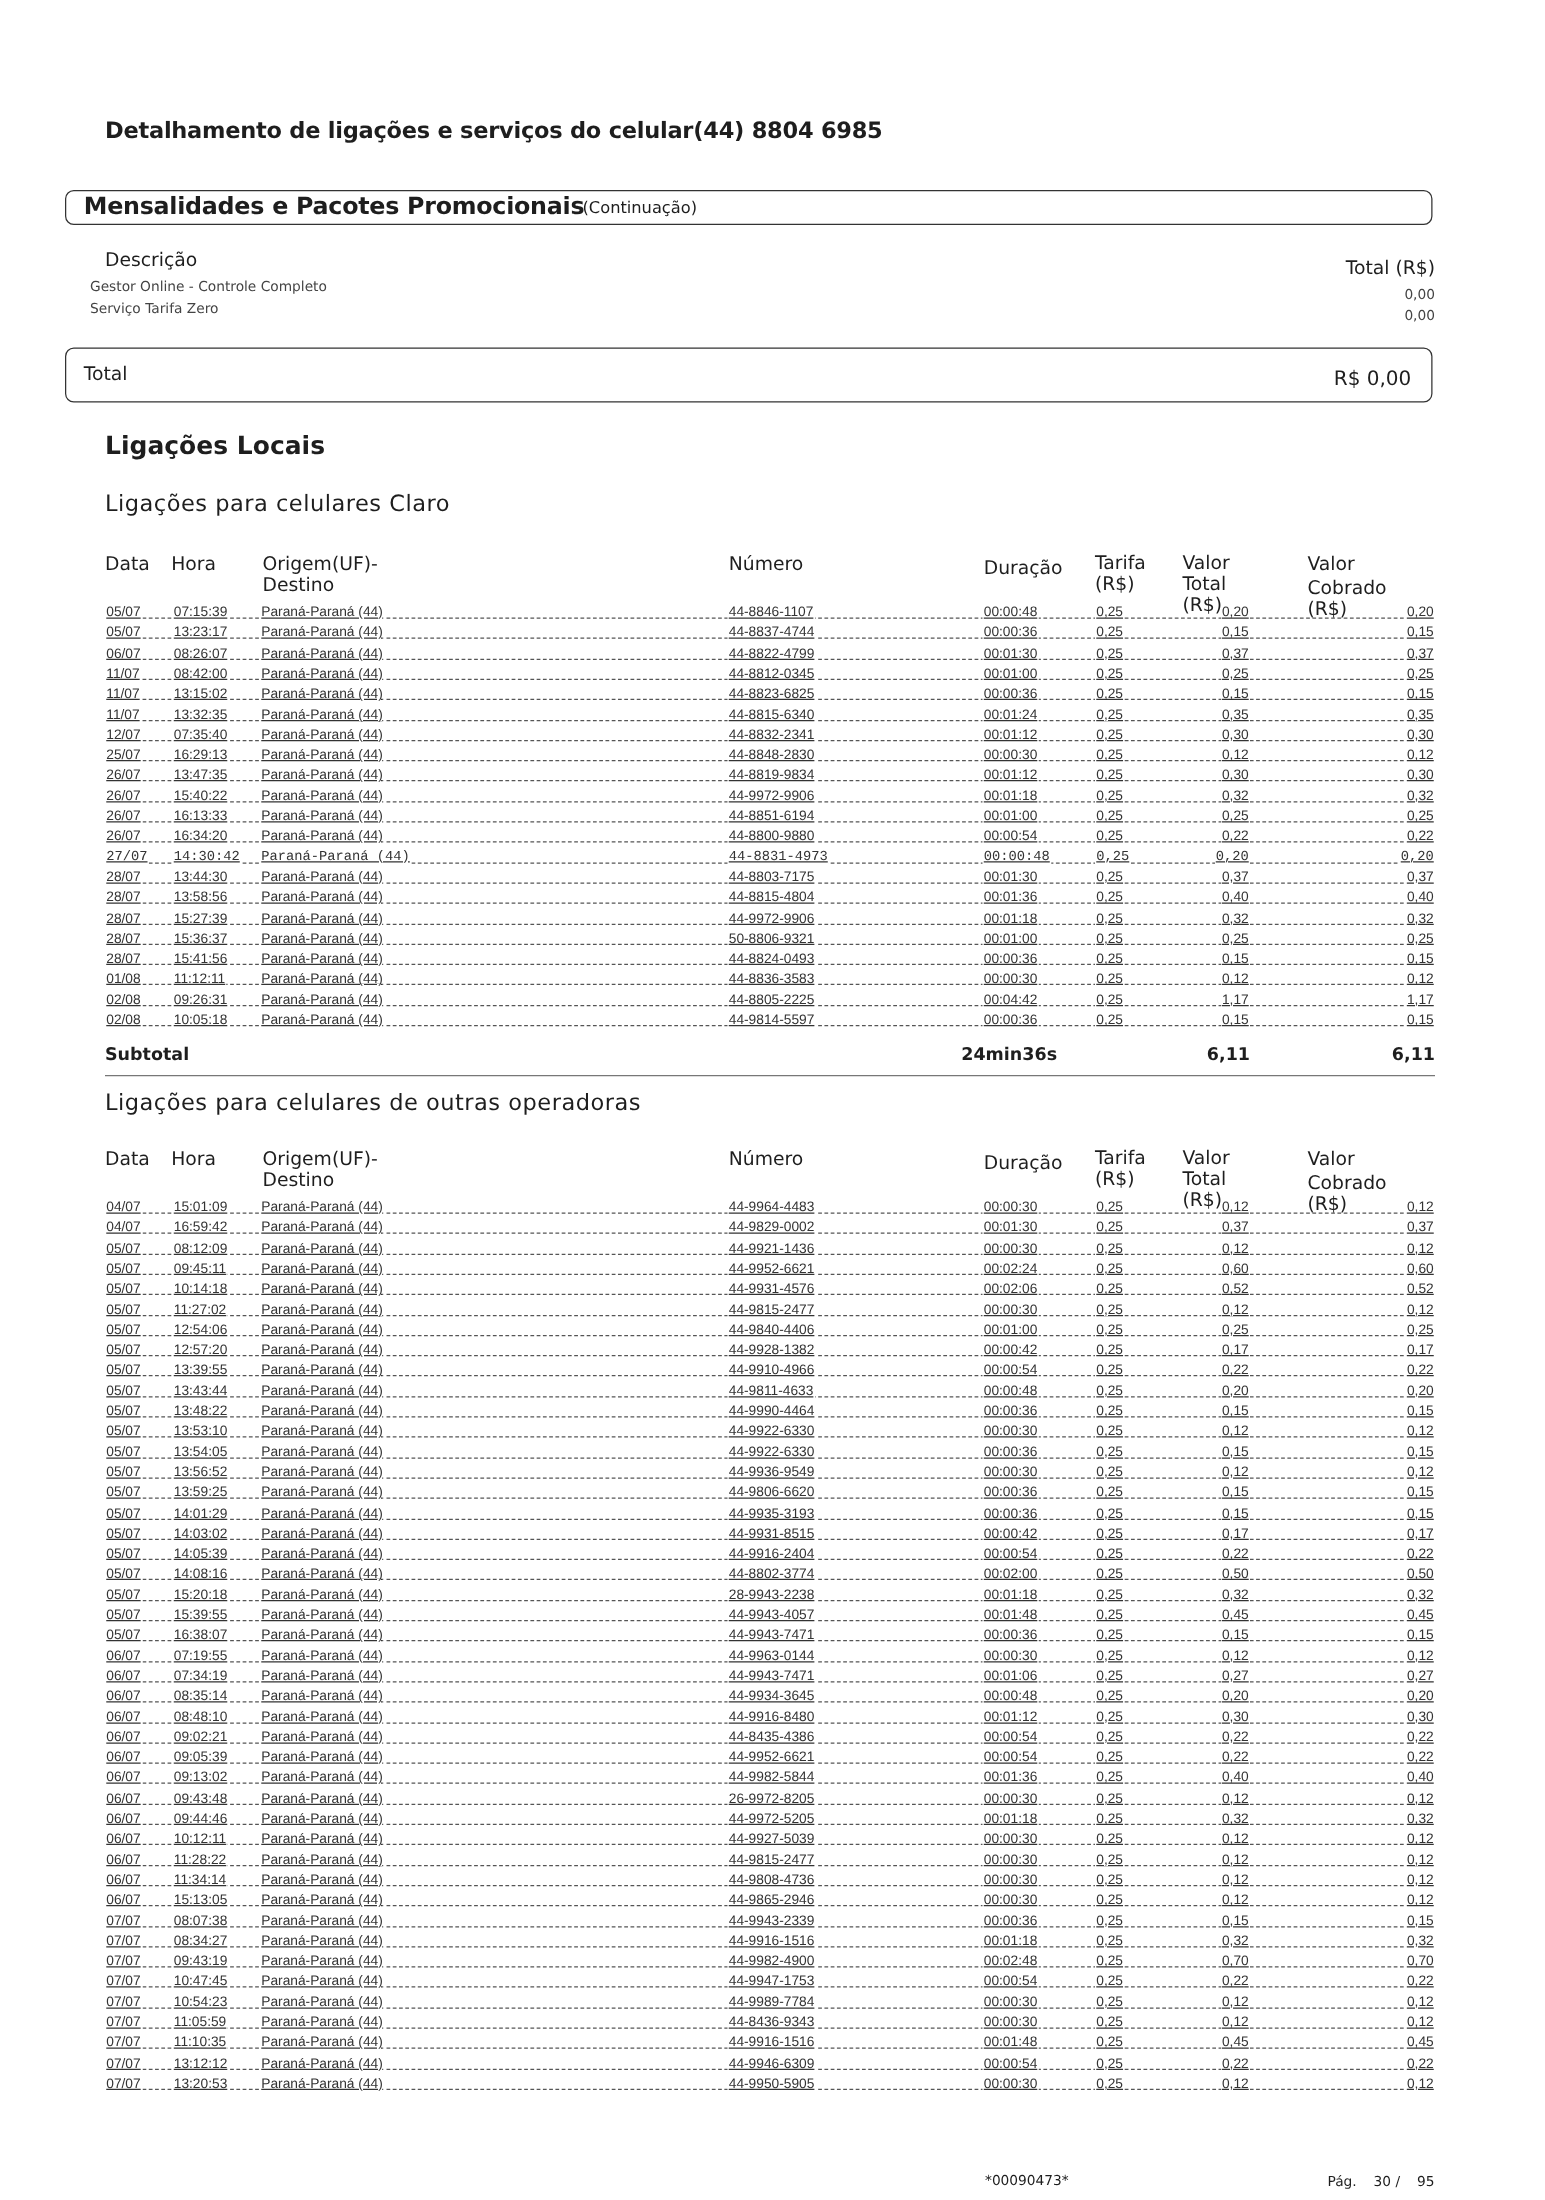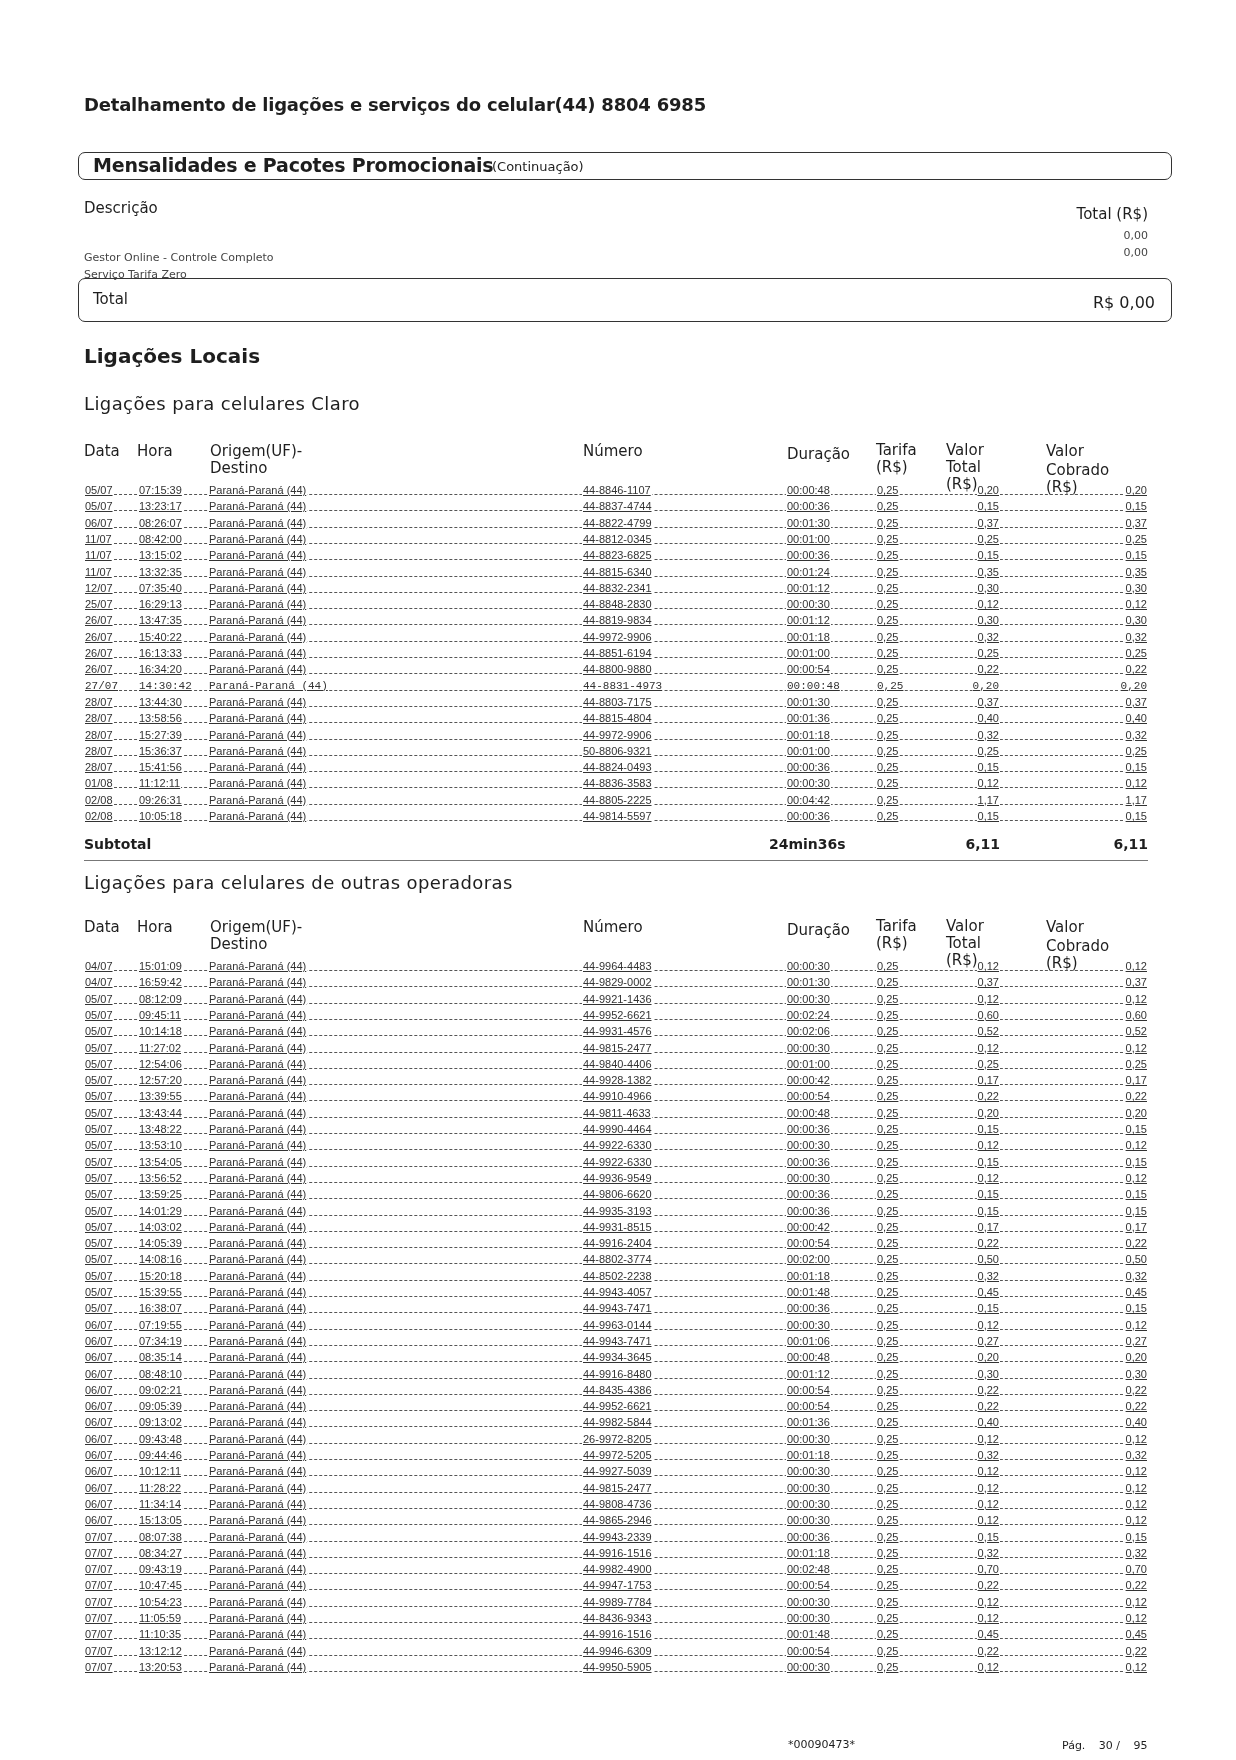--- a/index.html
+++ b/index.html
@@ -1,25 +1,25 @@
 <!DOCTYPE html>
 <html><head>
 <meta charset="utf-8">
 <style>
   html, body { margin:0; padding:0; background:#ffffff; }
   body { width:1236px; height:1760px; position:relative; overflow:hidden; color:#1e1e1e; font-family:"DejaVu Sans", sans-serif; }
   .abs { position:absolute; }
   .title { left:84px; top:94px; font-size:18px; font-weight:bold; letter-spacing:-0.2px; }
-  .box { left:78px; width:1092px; border:1.5px solid #333; border-radius:7px; }
+  .box { left:52px; width:1092px; border:1.5px solid #333; border-radius:7px; }
   .box1 { top:152px; height:26px; }
   .box1 .h { position:absolute; left:14px; top:1px; font-size:19px; font-weight:bold; letter-spacing:-0.2px; }
   .box1 .c { position:absolute; left:413px; top:6px; font-size:13px; }
   .desc-h { left:84px; top:199px; font-size:15px; }
   .tot-h { right:88px; top:205px; font-size:15px; }
-  .svc { left:84px; font-size:11px; color:#444;margin-top:28px; }
+  .svc { left:72px; font-size:11px; color:#444; }
   .svcv { right:88px; font-size:11px; color:#444; text-align:right; }
   .box2 { top:278px; height:42px; }
   .box2 .l { position:absolute; left:14px; top:11px; font-size:15px; }
   .box2 .r { position:absolute; right:16px; top:14px; font-size:16px; }
   .sec { left:84px; top:344px; font-size:20px; font-weight:bold; }
   .sub { left:84px; font-size:18px; letter-spacing:0.4px; }
   .th { font-size:15px; position:absolute; line-height:17px; }
   .row { position:absolute; left:84px; width:1064px; height:14px; font-family:"Liberation Sans Narrow","Liberation Sans", sans-serif; font-size:11px; color:#333; }
   .row span { position:absolute; top:0; background:#fff; padding:0 1px; line-height:13px; text-decoration:underline; text-decoration-color:#333; }
   .row .lead { position:absolute; left:0; right:0; top:10px; border-bottom:1.2px dashed #555; }
@@ -538,21 +538,21 @@
       <span class="c-dur">00:02:00</span>
       <span class="c-tar">0,25</span>
       <span class="c-vt">0,50</span>
       <span class="c-vc">0,50</span>
     </div>
     <div class="row" style="top: 1269.7px;">
       <div class="lead"></div>
       <span class="c-data">05/07</span>
       <span class="c-hora">15:20:18</span>
       <span class="c-orig">Paraná-Paraná (44)</span>
-      <span class="c-num">44-8502-2238</span>
+      <span class="c-num">28-9943-2238</span>
       <span class="c-dur">00:01:18</span>
       <span class="c-tar">0,25</span>
       <span class="c-vt">0,32</span>
       <span class="c-vc">0,32</span>
     </div>
     <div class="row" style="top: 1286px;">
       <div class="lead"></div>
       <span class="c-data">05/07</span>
       <span class="c-hora">15:39:55</span>
       <span class="c-orig">Paraná-Paraná (44)</span>

